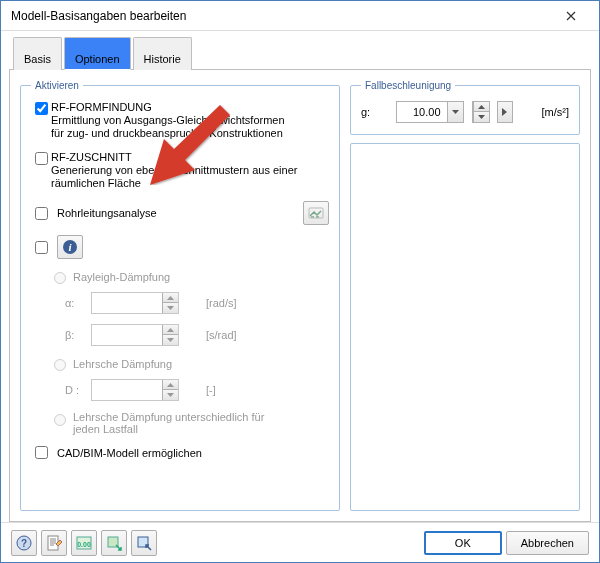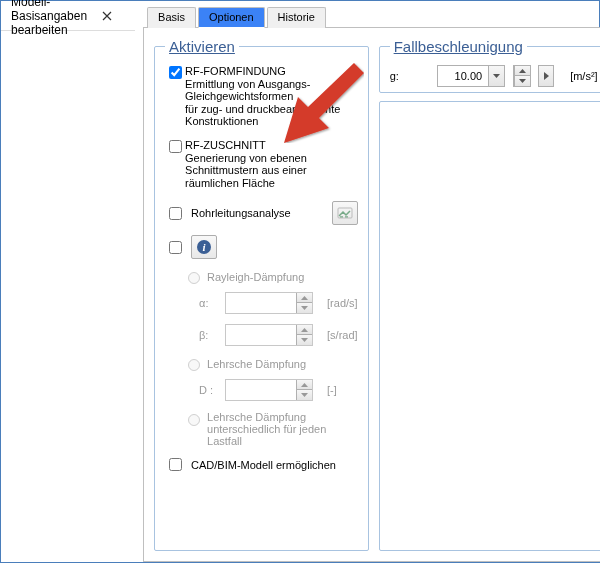--- a/index.html
+++ b/index.html
@@ -1,49 +1,49 @@
 <!DOCTYPE html>
 <html><head>
 <meta charset="utf-8">
 <style>
   * { box-sizing: border-box; }
   html, body { margin: 0; padding: 0; font-family: "Segoe UI", Tahoma, sans-serif; font-size: 11px; color: #000; background: #fff; }
-  .window { width: 600px; height: 563px; border: 1px solid #4a7ebb; display: flex; background: #fff; position: relative; }
+  .window { width: 600px; height: 563px; border: 1px solid #4a7ebb; display: flex; flex-direction: column; background: #fff; position: relative; justify-content: center; }
   .titlebar { height: 30px; background: #fff; border-bottom: 1px solid #ddd; display: flex; align-items: center; padding: 0 8px 0 10px; }
   .titlebar .title { flex: 1; font-size: 12px; }
   .titlebar .close { width: 40px; height: 28px; display: flex; align-items: center; justify-content: center; cursor: pointer; }
   .titlebar .close svg { width: 10px; height: 10px; }
   .client { flex: 1; padding: 6px 8px 0 8px; display: flex; flex-direction: column; }
   .tabs { display: flex; gap: 2px; margin-bottom: -1px; z-index: 2; position: relative; padding-left: 4px; }
-  .tab { border: 1px solid #bfbfbf; border-bottom: none; background: #f0f0f0; padding: 3px 10px 4px; border-radius: 2px 2px 0 0; cursor: pointer; font-size: 11px; }
+  .tab { border: 1px solid #bfbfbf; border-bottom: none; background: #f0f0f0; padding: 15px 10px 4px; border-radius: 2px 2px 0 0; cursor: pointer; font-size: 11px; }
   .tab.active { background: #3b82f6; border-color: #bfbfbf; border-bottom: 1px solid #fff; }
   .tabpage { border: 1px solid #bfbfbf; flex: 1; padding: 10px 10px; display: flex; gap: 10px; background: #fff; position: relative; }
   .col-left { flex: 1; }
   .col-right { width: 230px; display: flex; flex-direction: column; }
   fieldset.grp { border: 1px solid #a8c3e0; border-radius: 2px; margin: 0; padding: 10px 10px 10px 10px; position: relative; }
-  fieldset.grp legend { color: #3b5f95; padding: 0 4px; font-size: 15px; text-decoration: underline; }
+  fieldset.grp legend { color: #3b5f95; padding: 0 4px; font-size: 10px; }
   .chk-row { display: flex; align-items: flex-start; margin-bottom: 12px; }
   .chk-row input[type=checkbox] { margin-top: 1px; width: 13px; height: 13px; }
   .chk-label { flex: 1; }
   .chk-title {}
   .chk-desc { color: #000; margin-top: 1px; }
   .rowline { display: flex; align-items: center; gap: 6px; margin-bottom: 10px; }
   .iconbtn { width: 26px; height: 24px; border: 1px solid #adadad; background: linear-gradient(#f8f8f8,#e8e8e8); display: inline-flex; align-items: center; justify-content: center; border-radius: 2px; }
   .iconbtn svg { width: 16px; height: 16px; }
   .sub { padding-left: 18px; }
   .sub .rowline { margin-bottom: 10px; }
   .sub.disabled, .sub.disabled * { color: #9a9a9a; }
   .spinwrap { display: inline-flex; align-items: center; border: 1px solid #b0b0b0; background: #fff; height: 22px; }
   .spinwrap.disabled { background: #fff; border-color: #c8c8c8; }
   .spinwrap input { border: none; width: 70px; text-align: right; padding: 2px 4px; font-size: 11px; height: 18px; outline: none; background: transparent; }
   .spinbtns { display: flex; flex-direction: column; }
   .spinbtns div { width: 16px; height: 10px; border-left: 1px solid #b0b0b0; background: linear-gradient(#f6f6f6,#e4e4e4); display: flex; align-items: center; justify-content: center; }
   .spinbtns div:first-child { border-bottom: 1px solid #b0b0b0; }
   .spinbtns svg { width: 7px; height: 4px; }
-  .unit { margin-left: 8px; }
+  .unit { margin-left: 21px; }
   .sel-like { height: 22px; border: 1px solid #b0b0b0; background: #fff; display: inline-flex; align-items: center; position: relative; }
   .sel-like .val { width: 50px; text-align: right; padding-right: 6px; }
   .sel-like .dd { width: 16px; height: 20px; border-left: 1px solid #b0b0b0; display: flex; align-items: center; justify-content: center; background: linear-gradient(#f6f6f6,#e4e4e4);}
   .g-row { display: flex; align-items: center; gap: 8px; }
   .accel fieldset { height: 55px; }
   .fillbox { flex: 1; margin-top: 8px; border: 1px solid #a8c3e0; border-radius: 2px; }
   .footer { height: 40px; border-top: 1px solid #ddd; display: flex; align-items: center; padding: 0 10px; gap: 4px; background: #fff; }
   .footer .spacer { flex: 1; }
   .btn { min-width: 78px; height: 24px; border: 1px solid #adadad; background: linear-gradient(#fafafa,#ececec); padding: 0 14px; font-size: 11px; display: inline-flex; align-items: center; justify-content: center; cursor: pointer; border-radius: 2px; }
   .btn.primary { border: 2px solid #2a77c9; background: #fff; color: #000; }

